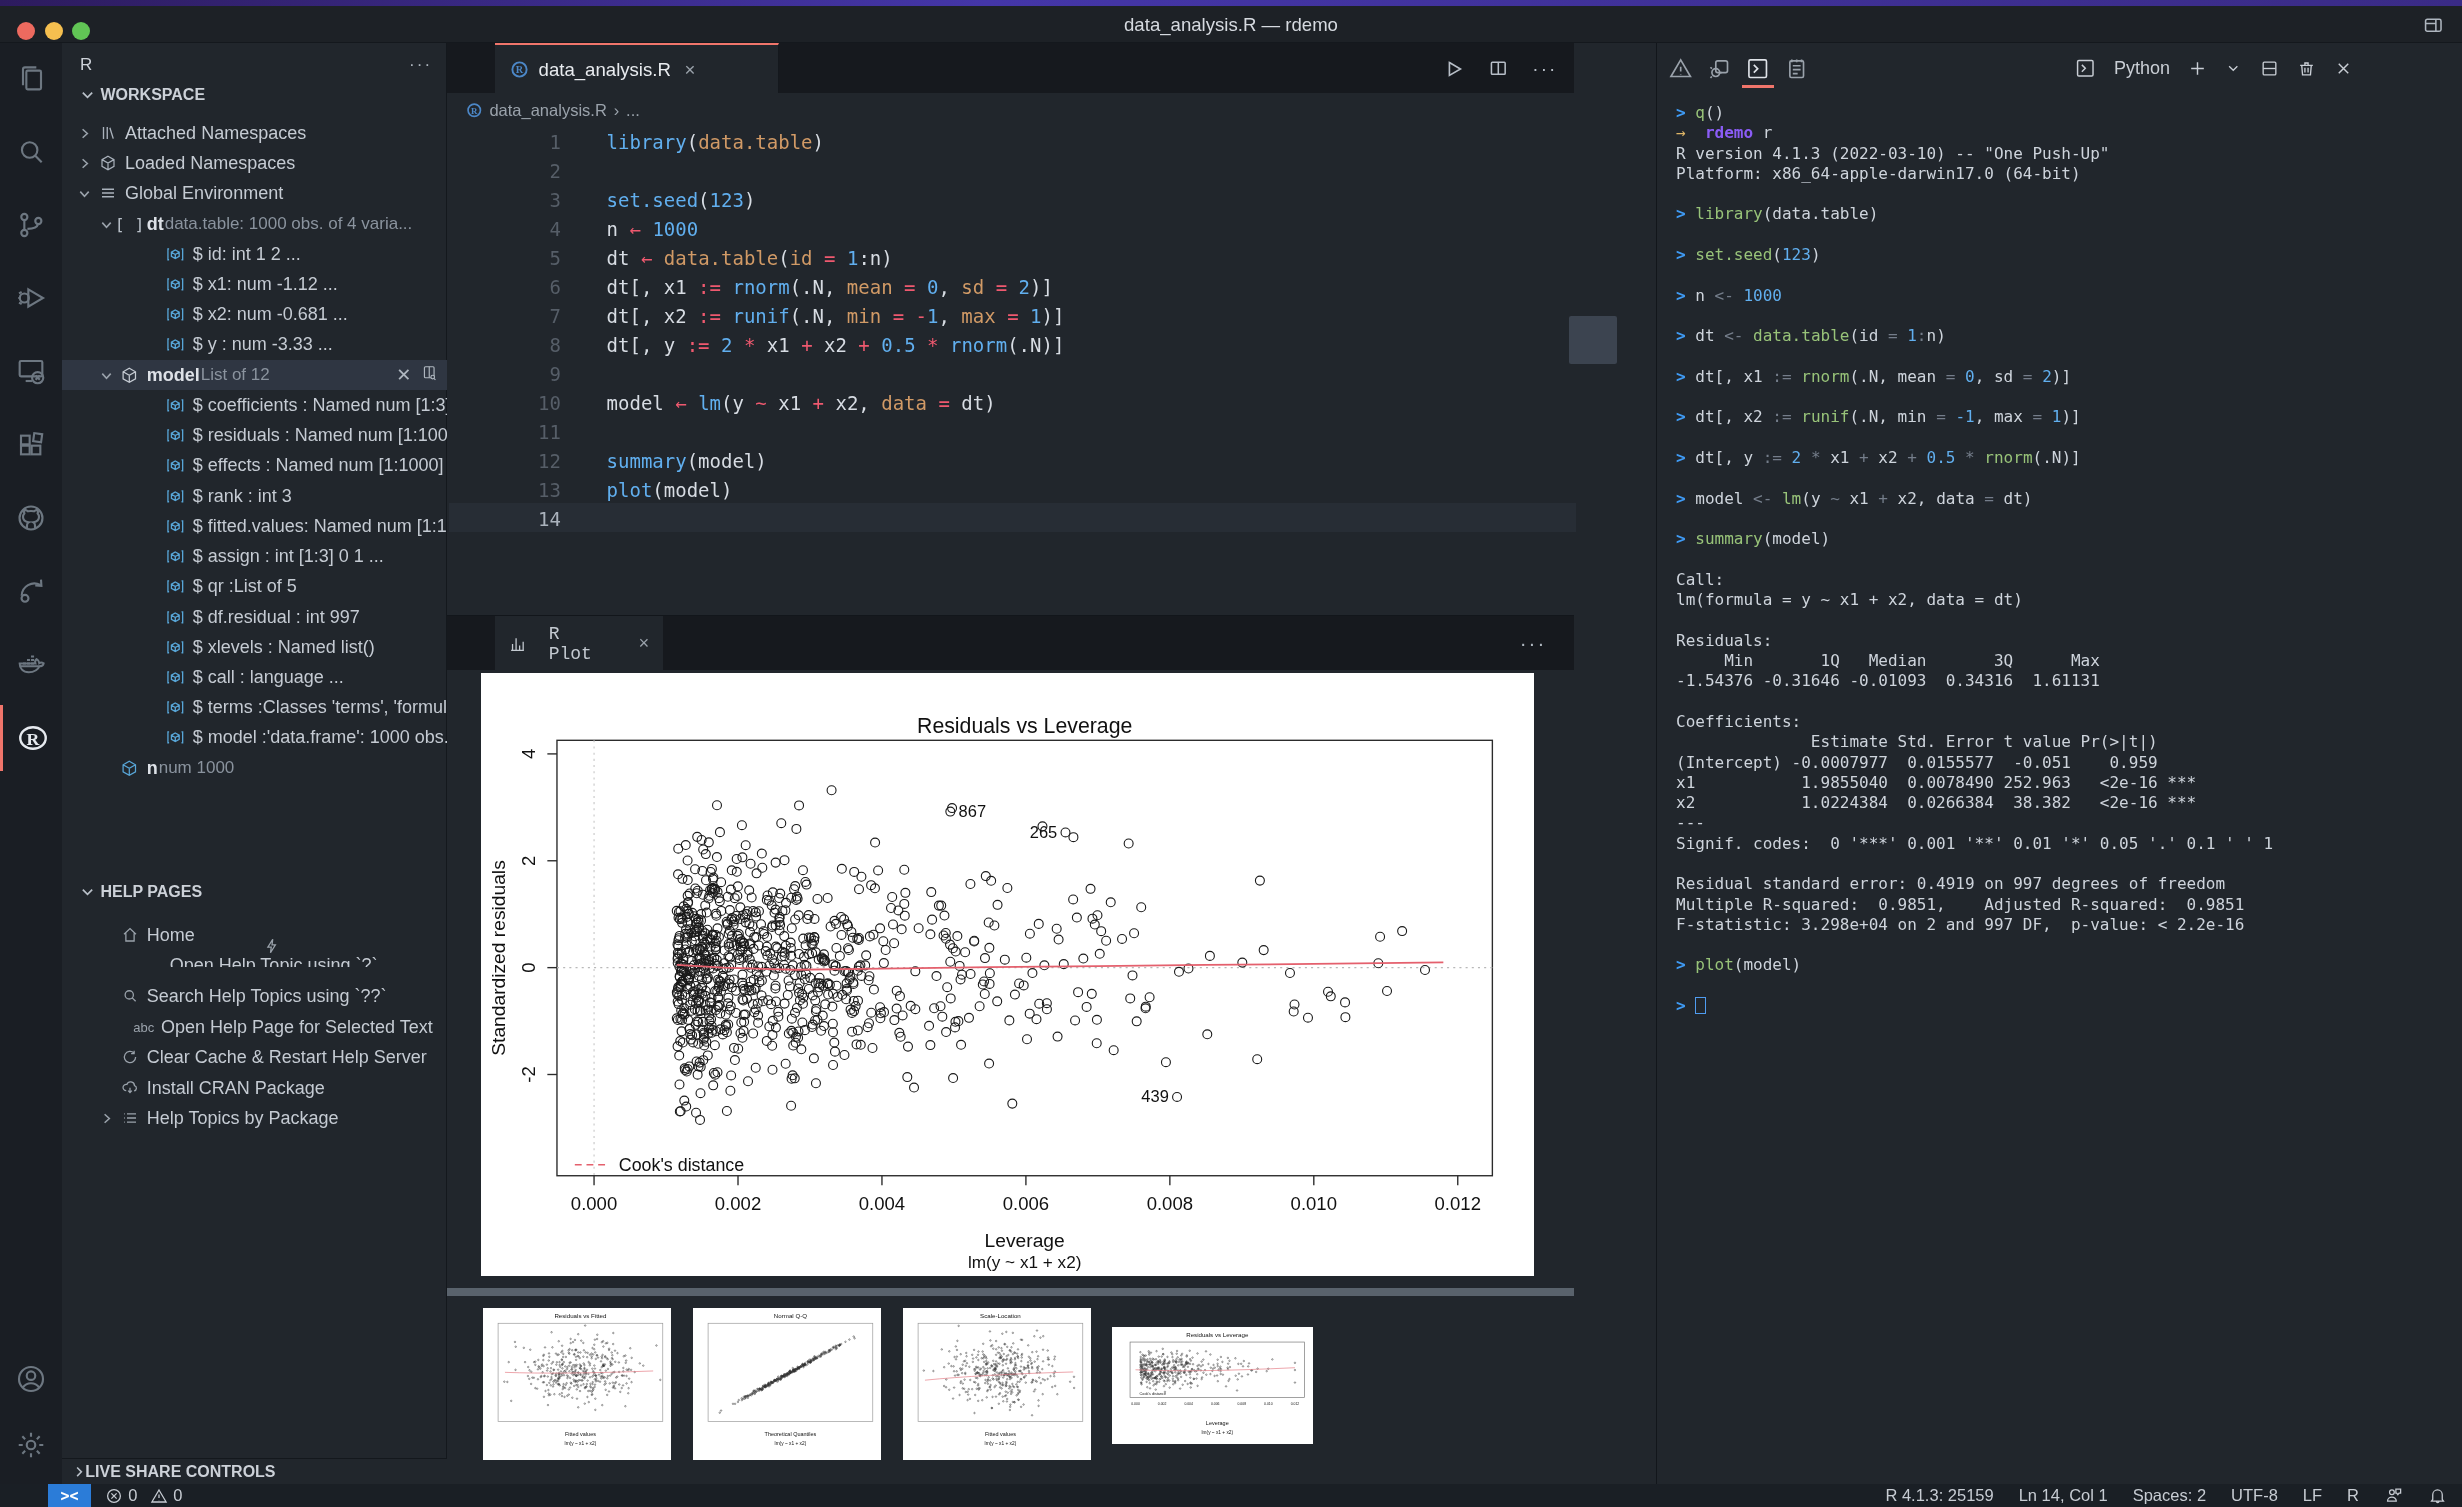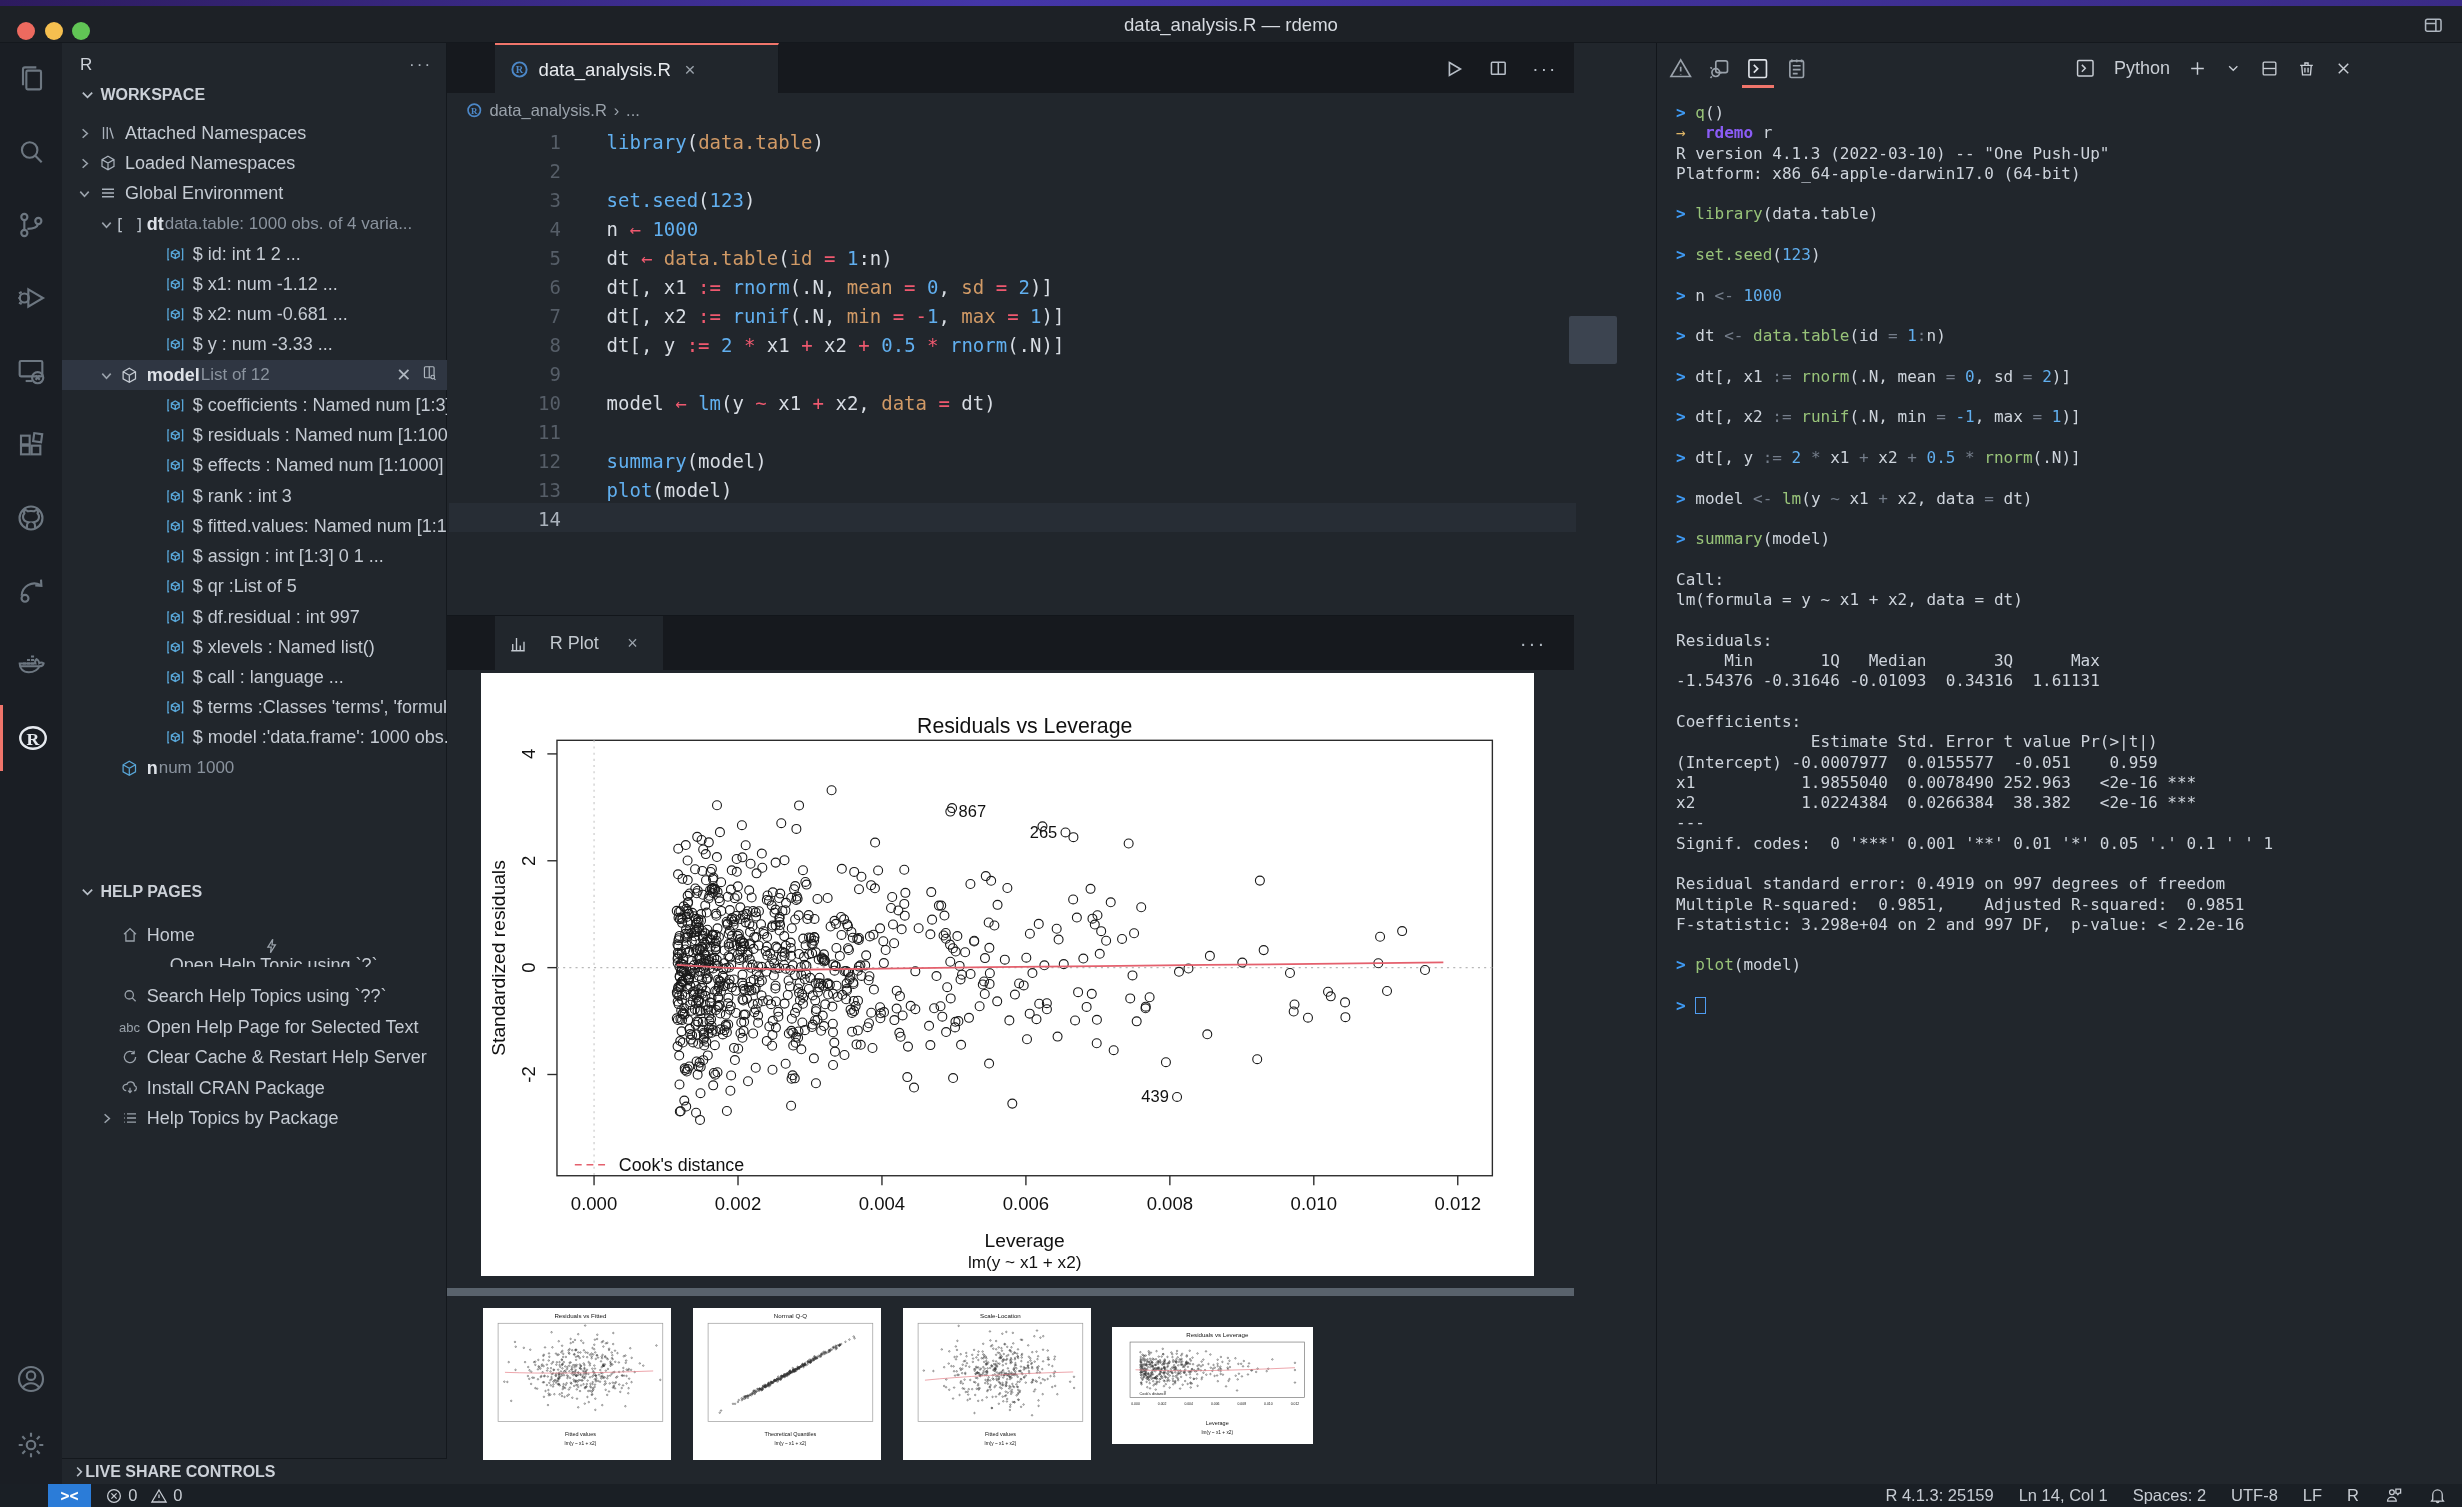--- a/index.html
+++ b/index.html
@@ -60,21 +60,21 @@
     color:#565e68; }
   .gutter.cur { color:#aab2bc; }
   .ctext { margin-left:20.6px; }
   .cur-line-bg { position:absolute; left:0; width:1127px; height:29px; background:#272d35; }
   .e-f { color:#61afef; } .e-n { color:#61afef; } .e-p { color:#d19a66; }
   .e-o { color:#ef596f; } .e-x { color:#d7dce3; }
   
   #plot-tabbar { left:447px; top:615px; width:1127px; height:55px; background:#16191e;
     border-top:1.4px solid #12161b; display:flex; }
   #plot-tab { width:168px; height:55px; background:#21262c; display:flex; align-items:center;
-    gap:23px; padding:0 13.7px; color:#c3c9d0; font-size:18px; }
+    gap:23px; padding:0 13.7px; color:#c3c9d0; font-size:18px;font-family:Liberation Mono, monospace; }
   #plot-more { position:absolute; right:27.5px; top:15px; color:#aeb6bf; font-size:20.6px;
     letter-spacing:2.1px; }
   #plot-area { left:447px; top:670px; width:1127px; height:618px; background:#21262c; }
   #plot-card { position:absolute; left:34px; top:3.4px; width:1053px; height:603px;
     background:#ffffff; }
   #divider { left:447px; top:1288px; width:1127px; height:8.2px; background:#59626c; }
   #thumbs { left:447px; top:1296px; width:1127px; height:188px; background:#21262c; }
   .thumb { position:absolute; background:#fff; }
   .pt { font-family:"Liberation Sans",sans-serif; fill:#111; }
   
@@ -495,21 +495,21 @@
       <div class="row" style="top: 938px; padding-left: 34px;">
         <span class="chev"></span>
         <span class="ric">
           <svg width="18" height="18" viewBox="0 0 24 24" fill="none" stroke="#9aa2ab" stroke-width="1.7">
             <circle cx="11" cy="10.5" r="5.5"></circle>
             <path d="M15 14.5l4.5 4.5"></path>
           </svg>
         </span>
         <span class="lbl">Search Help Topics using `??`</span>
       </div>
-      <div class="row" style="top: 969px; padding-left: 34px;">
+      <div class="row" style="top: 969px; padding-left: 34px; justify-content: center;">
         <span class="chev"></span>
         <span class="ric">
           <span style="font-size:13px;color:#9aa2ab;font-family:Liberation Sans,sans-serif">abc</span>
         </span>
         <span class="lbl">Open Help Page for Selected Text</span>
       </div>
       <div class="row" style="top: 999px; padding-left: 34px;">
         <span class="chev"></span>
         <span class="ric">
           <svg width="18" height="18" viewBox="0 0 24 24" fill="none" stroke="#9aa2ab" stroke-width="1.7">

